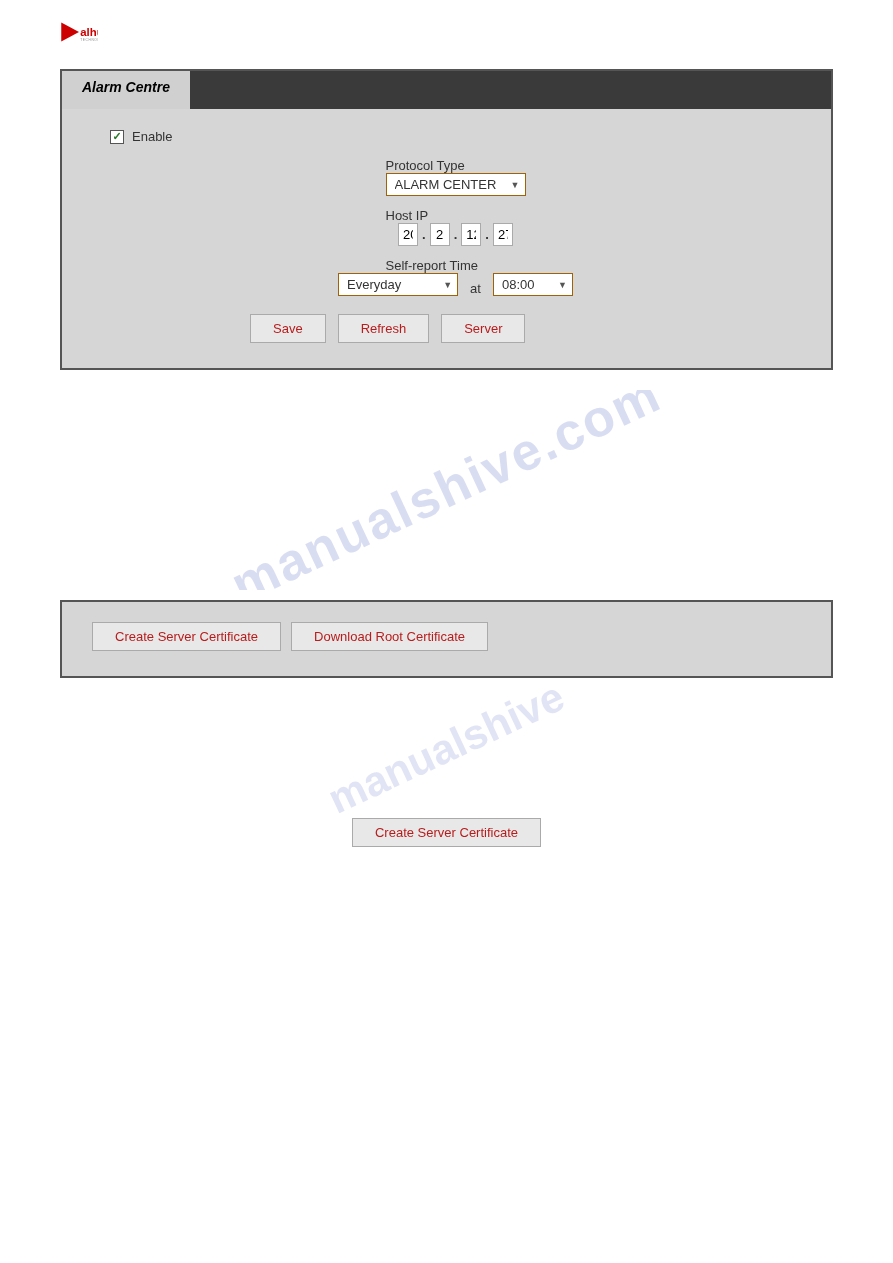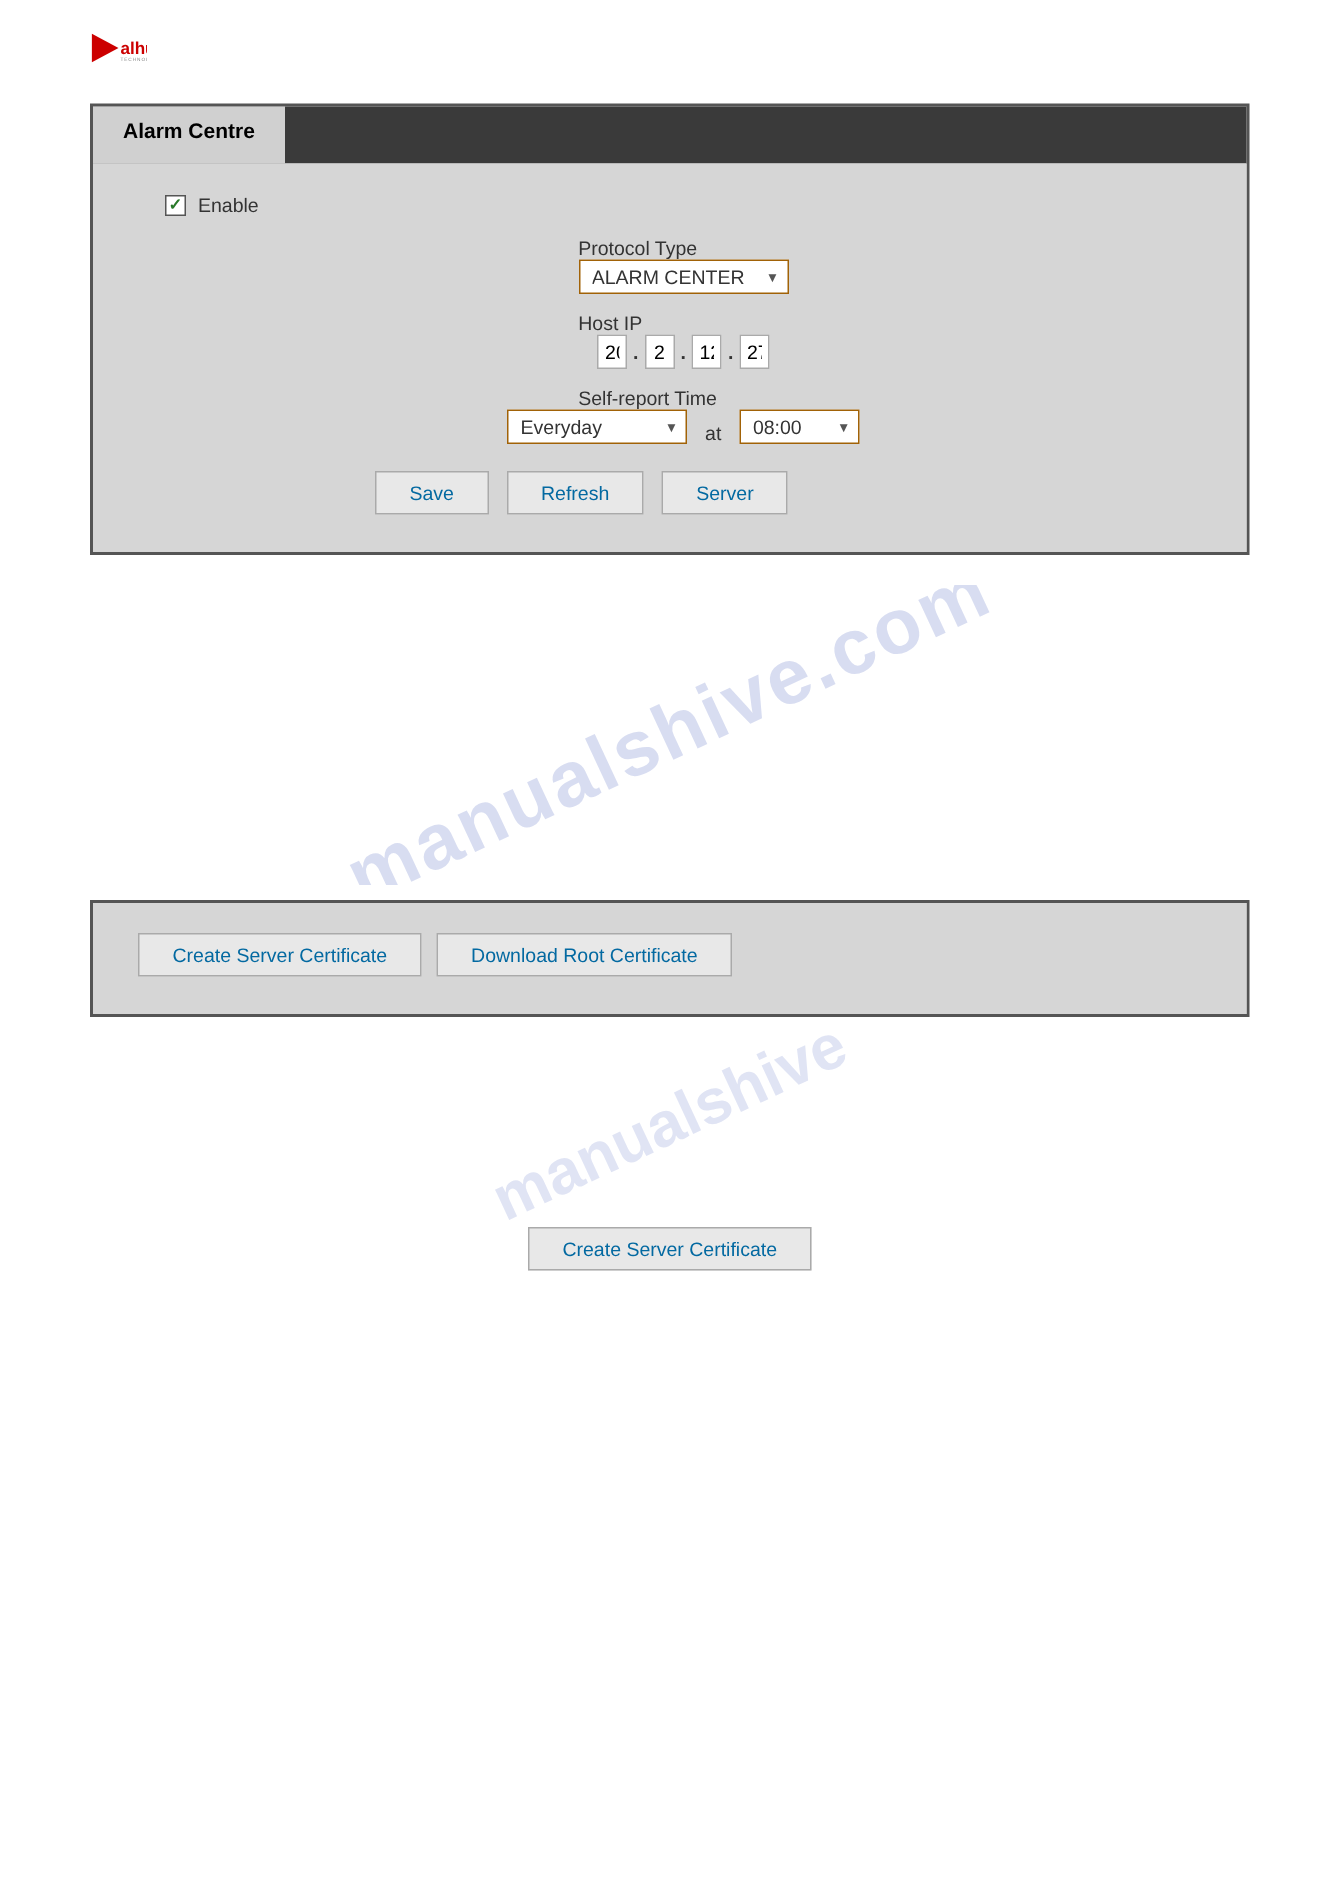--- a/index.html
+++ b/index.html
@@ -40,20 +40,21 @@
       font-size: 14px;
       border-bottom: none;
       display: inline-block;
     }
 
     .panel-header-dark {
       background: #3a3a3a;
       display: flex;
       align-items: stretch;
       min-height: 38px;
+      font-style: italic;
     }
 
     .panel-body {
       background: #d6d6d6;
       padding: 20px 30px 25px 48px;
     }
 
     
     .form-row {
       display: flex;
@@ -150,21 +151,21 @@
       gap: 12px;
       margin-top: 18px;
       padding-left: 140px;
     }
     .btn {
       background: #e8e8e8;
       border: 1px solid #aaa;
       padding: 6px 22px;
       font-size: 13px;
       cursor: pointer;
-      color: #0369a1;
+      color: #b91c1c;
     }
 
     
     .watermark {
       position: relative;
       height: 200px;
       display: flex;
       align-items: center;
       justify-content: center;
       overflow: hidden;

